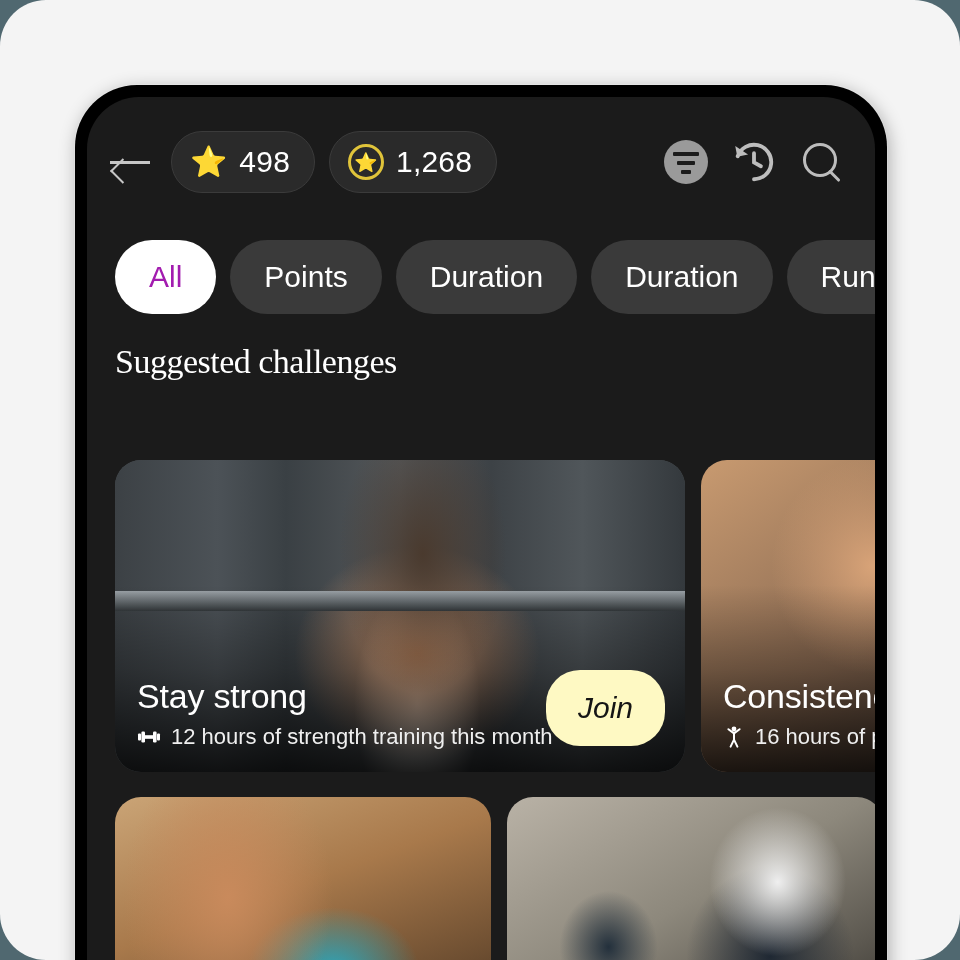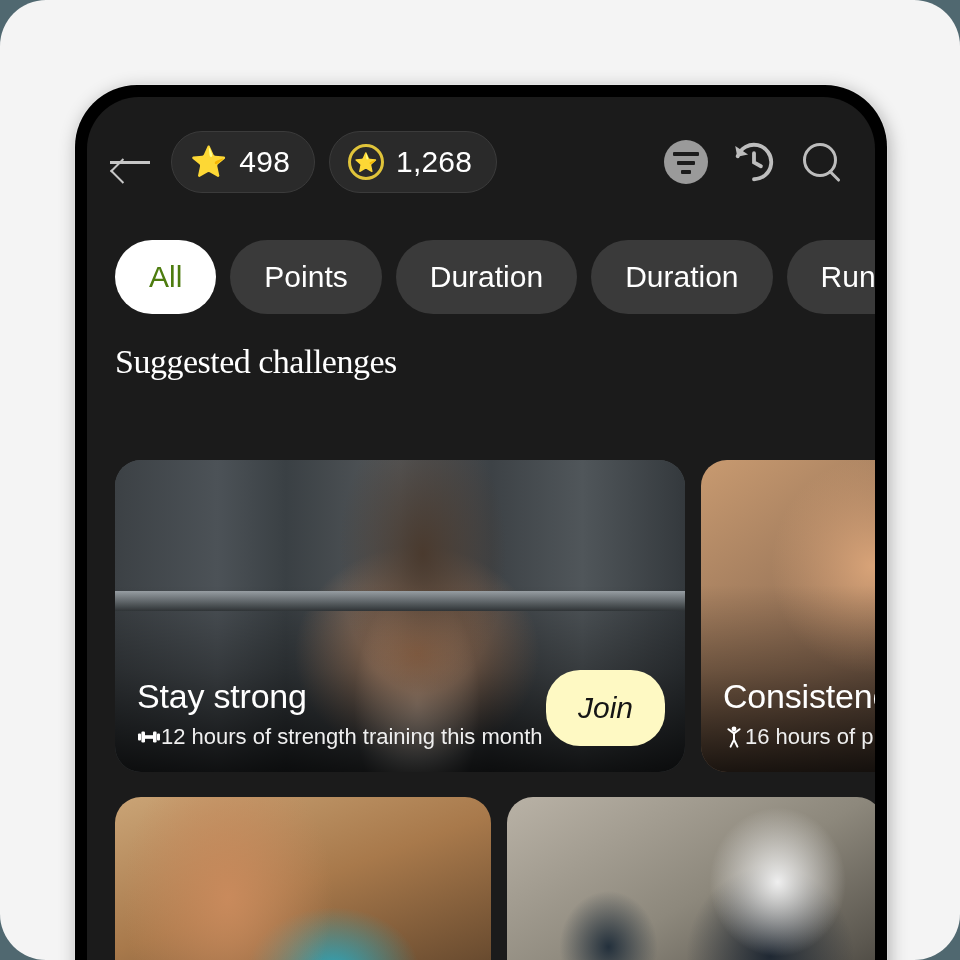--- a/index.html
+++ b/index.html
@@ -175,21 +175,21 @@
     display: flex; align-items: center; justify-content: center;
     padding: 0 34px;
     border-radius: 38px;
     background: #3a3a3a;
     color: #ffffff;
     font-size: 30px;
     cursor: pointer;
   }
   .chip.selected {
     background: #ffffff;
-    color: #4d7c0f;
+    color: #a21caf;
   }
 
   
   .section-title {
     position: absolute;
     left: 28px;
     top: 246px;
     color: #ffffff;
     font-size: 34px;
     letter-spacing: -.5px;
@@ -227,21 +227,21 @@
     margin-top: 40px;
   }
   .card-title {
     color: #fff;
     font-size: 34px;
     letter-spacing: -.2px;
     white-space: nowrap;
   }
   .card-sub {
     margin-top: 8px;
-    display: flex; align-items: center; 
+    display: flex; align-items: center; gap: 10px;
     color: #efefef;
     font-size: 22px;
     white-space: nowrap;
   }
   .sub-ic { flex: 0 0 auto; display:block; }
 
   .join-btn {
     position: absolute;
     right: 20px; bottom: 26px;
     height: 76px;

